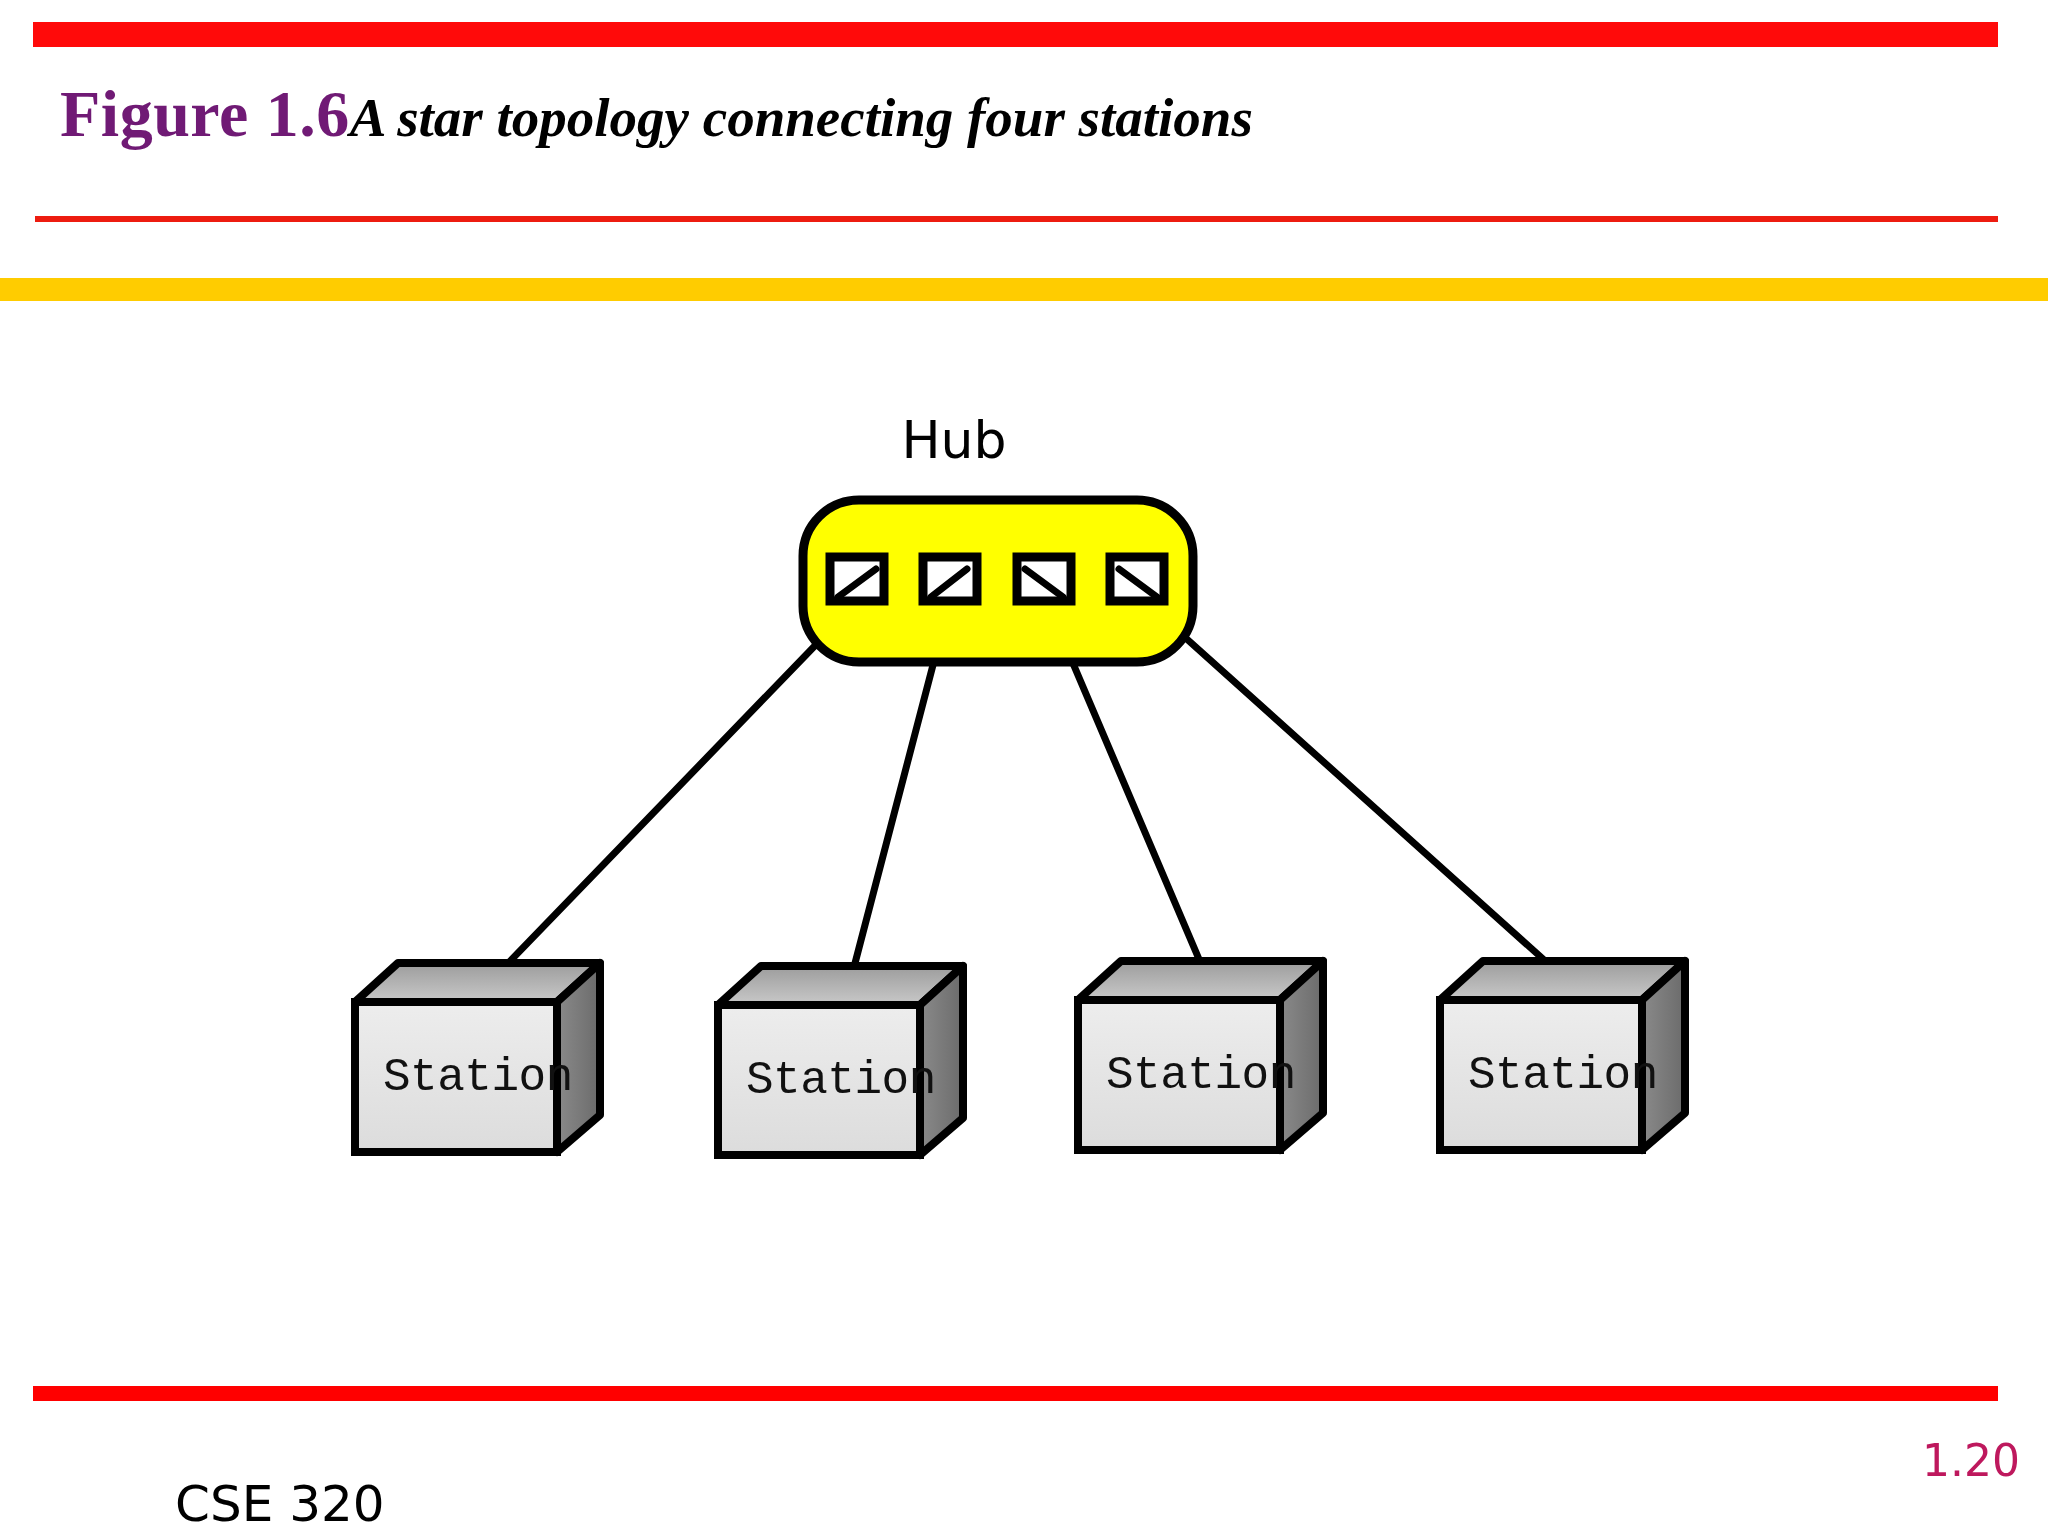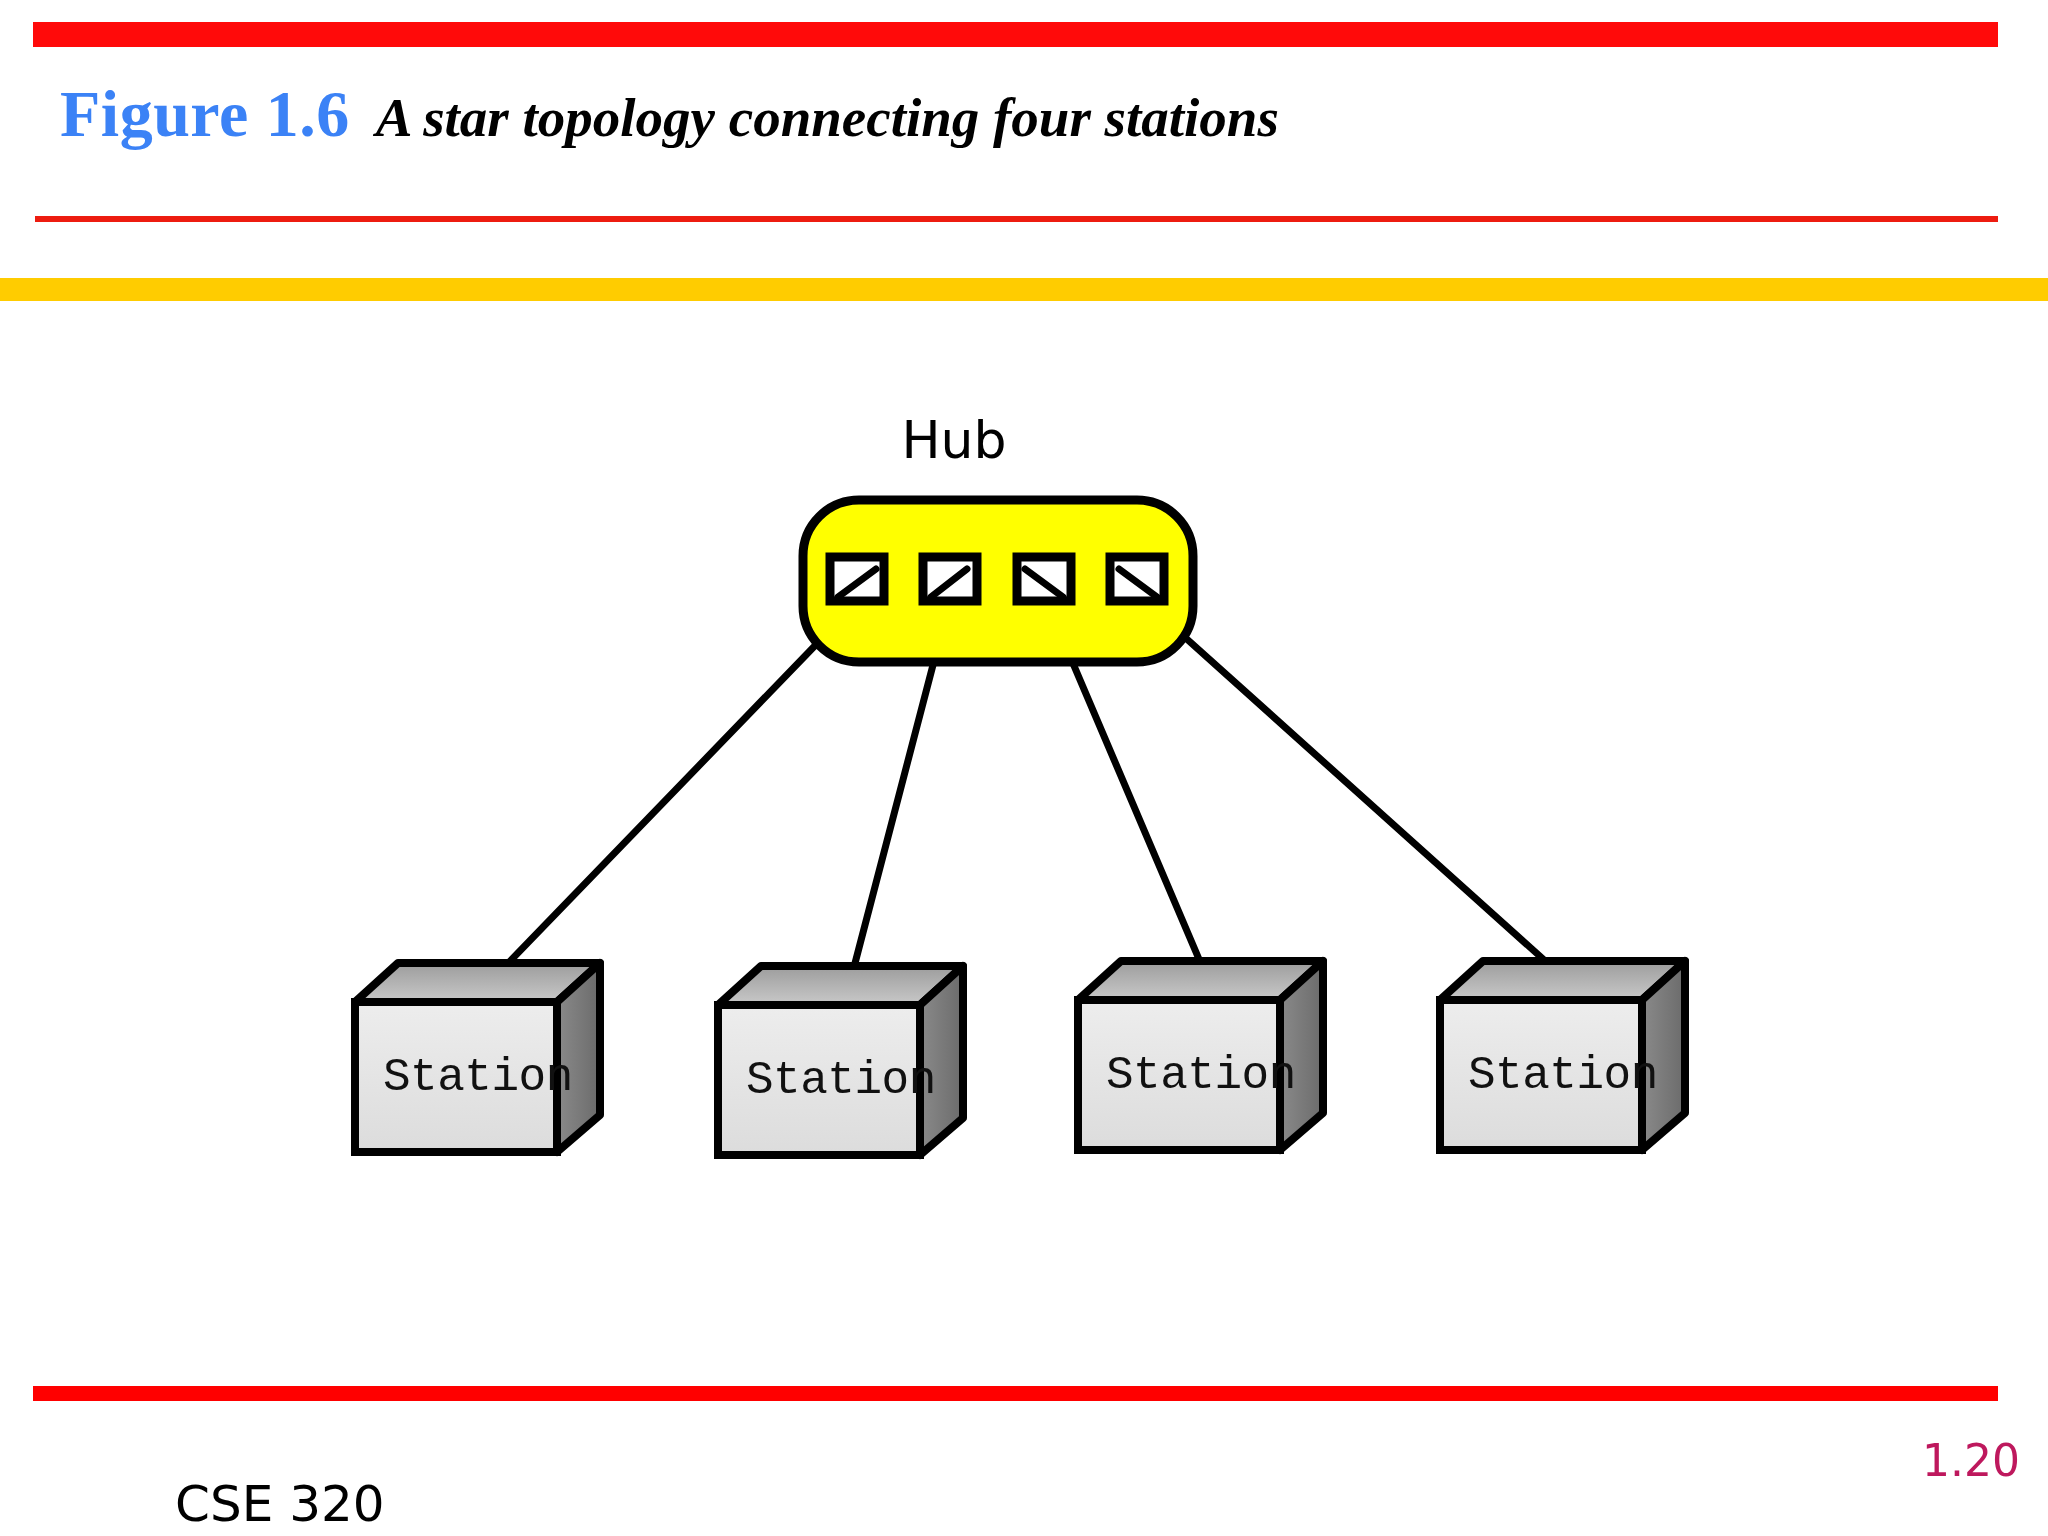--- a/index.html
+++ b/index.html
@@ -55,31 +55,30 @@
     left: 60px;
     top: 76px;
     width: 1900px;
     height: 90px;
     white-space: nowrap;
   }
   .title-figure {
     font-family: "Liberation Serif", "DejaVu Serif", serif;
     font-weight: bold;
     font-size: 66px;
-    color: #3b82f6;
+    color: #701a75;
     letter-spacing: 0.5px;
     vertical-align: baseline;
   }
   .title-caption {
     font-family: "Liberation Serif", "DejaVu Serif", serif;
     font-weight: bold;
     font-style: italic;
     font-size: 55px;
     color: #000000;
-    margin-left: 26px;
     vertical-align: baseline;
   }
 
   
   #diagram {
     position: absolute;
     left: 0;
     top: 0;
     width: 2048px;
     height: 1536px;

